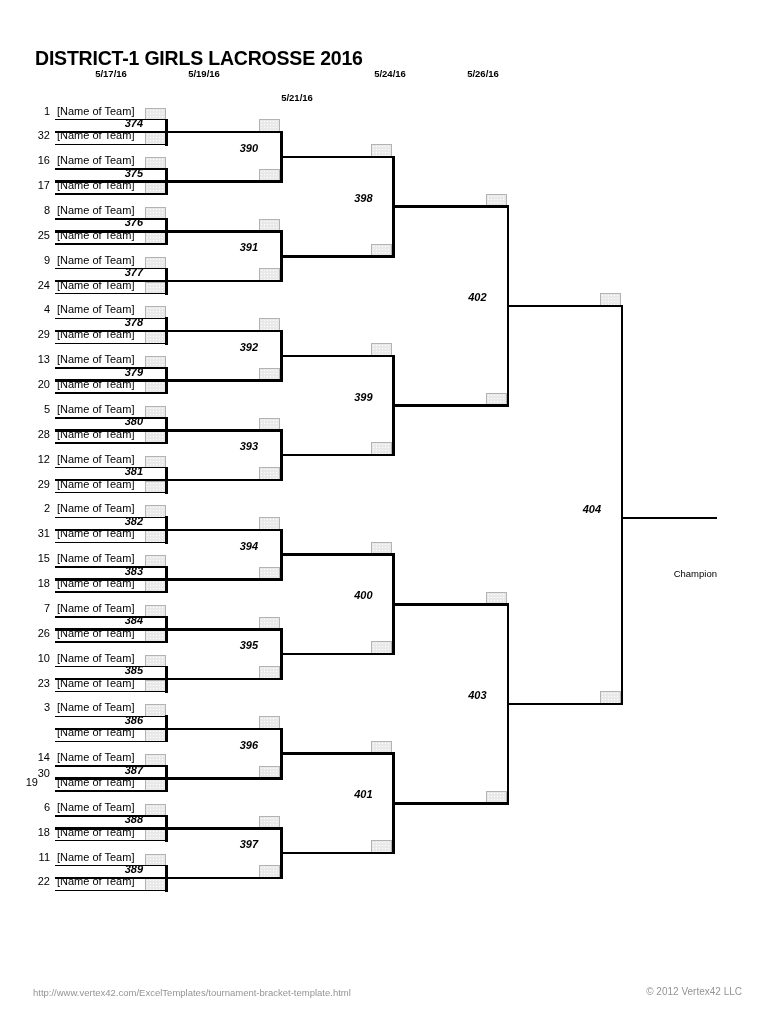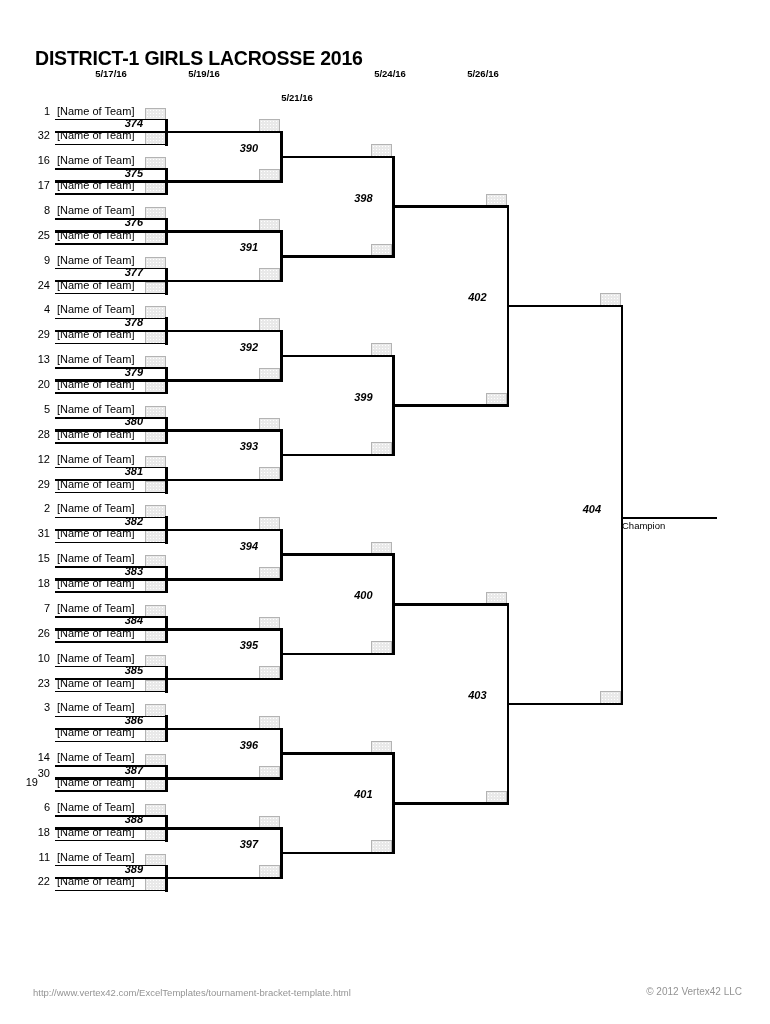--- a/index.html
+++ b/index.html
@@ -10,21 +10,21 @@
   .date{position:absolute;top:68px;font-size:9.5px;font-weight:bold;text-align:center;
         white-space:nowrap;}
   .hline,.vline{position:absolute;background:#000;}
   .sbox{position:absolute;width:19px;height:11px;background-color:#e9e9e9;
         border:1px solid #b3b3b3;border-bottom:none;
         background-image:radial-gradient(#ffffff 0.8px, rgba(255,255,255,0) 0.9px);
         background-size:3px 3px;}
   .txt{position:absolute;font-size:11px;line-height:13px;white-space:nowrap;}
   .seed{text-align:right;}
   .gnum{font-weight:bold;font-style:italic;text-align:right;}
-  .champ{position:absolute;font-size:9.5px;text-align:left;}
+  .champ{position:absolute;font-size:9.5px;text-align:right;margin-top:48px;}
   .footer-url{position:absolute;left:33px;top:987px;font-size:9.5px;color:#949494;
               text-decoration:none;white-space:nowrap;}
   .footer-copy{position:absolute;left:538px;width:204px;top:986px;font-size:10px;
                color:#949494;text-align:right;white-space:nowrap;}
 </style>
 </head>
 <body>
 
 <div class="page">
   <div class="title">DISTRICT-1 GIRLS LACROSSE 2016</div>

